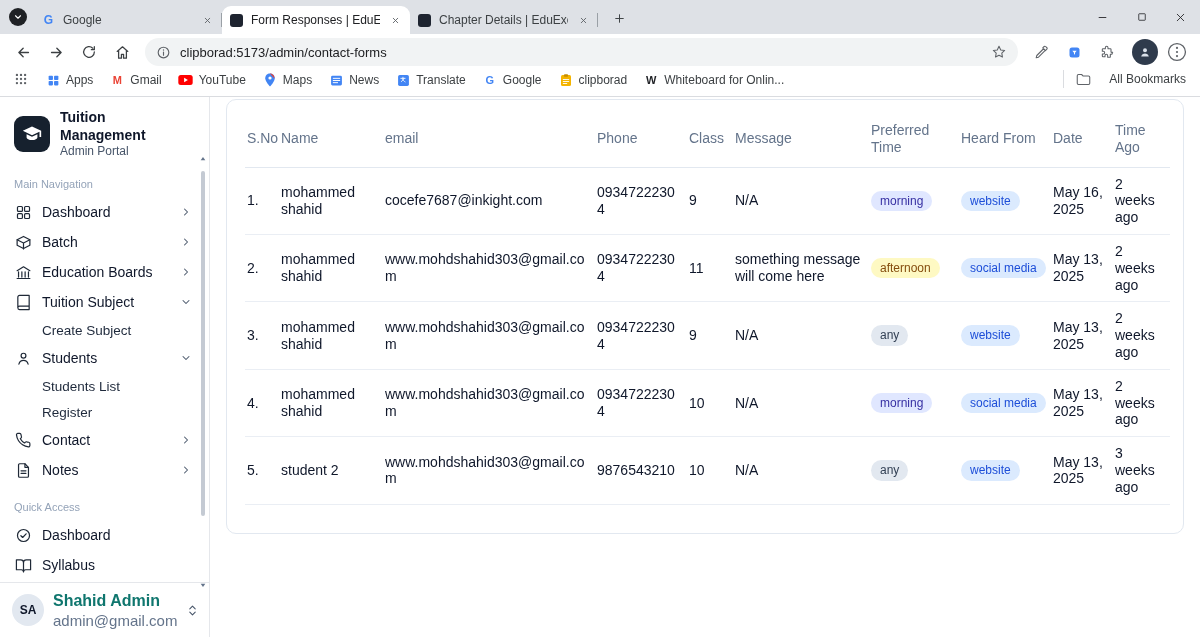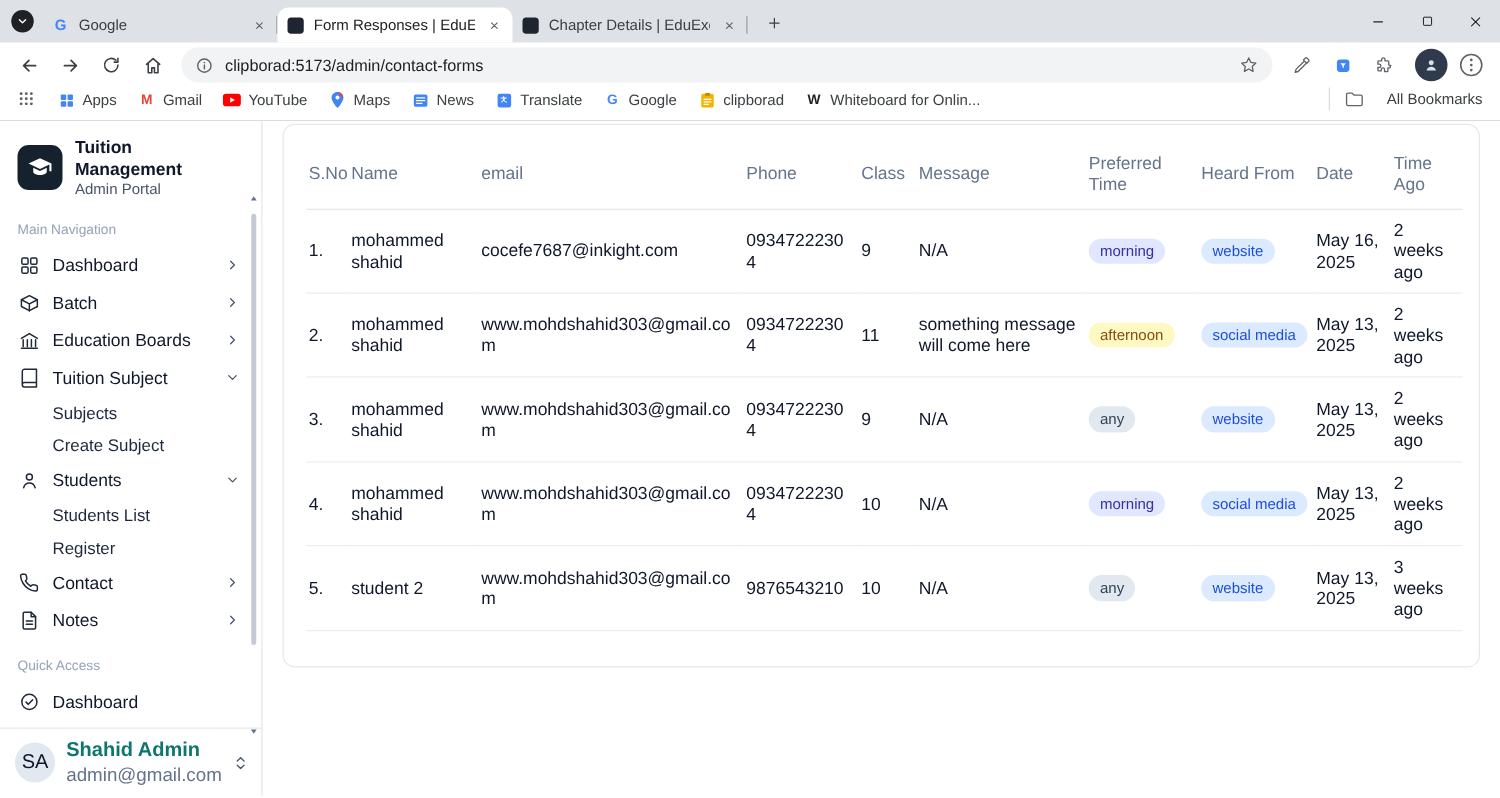--- a/index.html
+++ b/index.html
@@ -41,21 +41,21 @@
   .brand-title { font-size:14px; font-weight:700; color:#0f172a; line-height:1.25; }
   .brand-sub { font-size:12px; color:#475569; }
   .nav { flex:1; padding:2px 14px 0 12px; overflow:hidden; }
   .navlabel { font-size:11px; color:#94a3b8; margin:10px 2px 7px; }
   .navitem { display:flex; align-items:center; gap:10px; height:30px; font-size:14px; color:#0f172a; padding:0 3px; border-radius:6px; cursor:pointer; }
   .navitem .chev { margin-left:auto; display:flex; }
   .subitem { height:26px; display:flex; align-items:center; padding-left:30px; font-size:13.5px; color:#1e293b; cursor:pointer; }
   .nico { width:17px; height:17px; stroke:#1f2937; fill:none; stroke-width:1.7; stroke-linecap:round; stroke-linejoin:round; flex:0 0 auto; }
   .cico { stroke:#475569; fill:none; stroke-width:2.1; stroke-linecap:round; stroke-linejoin:round; }
   .userbar { border-top:1px solid #e5e7eb; display:flex; align-items:center; gap:9px; padding:8px 12px; }
-  .uavatar { width:32px; height:32px; border-radius:50%; background:#e2e8f0; color:#0f172a; font-size:16px; font-weight:400; display:flex; align-items:center; justify-content:center; flex:0 0 auto; }
+  .uavatar { width:32px; height:32px; border-radius:50%; background:#e2e8f0; color:#0f172a; font-size:12px; font-weight:700; display:flex; align-items:center; justify-content:center; flex:0 0 auto; }
   .uname { font-size:16px; font-weight:700; color:#0f766e; line-height:1.3; }
   .uemail { font-size:15px; color:#64748b; }
   .updown { margin-left:auto; cursor:pointer; }
 
   .sb-scroll { position:absolute; right:1px; top:58px; bottom:48px; width:10px; }
   .sb-arrow { position:absolute; left:1px; width:8px; height:8px; }
   .sb-thumb { position:absolute; left:3px; top:16px; height:345px; width:4px; background:#c4cad3; border-radius:2px; }
 
   .main { flex:1; min-width:0; display:flex; flex-direction:column; background:#fff; }
   .mheader { height:56px; display:flex; align-items:center; gap:17px; padding:0 23px; }
@@ -379,23 +379,20 @@
         <svg class="nico" viewBox="0 0 24 24">
             <path d="M4 19.5v-15A2.5 2.5 0 016.5 2H20v20H6.5a2.5 2.5 0 010-5H20"></path>
           </svg>
         <span>Tuition Subject</span>
         <span class="chev">
             <svg class="cico" width="12" height="12" viewBox="0 0 24 24">
               <path d="M6 9l6 6 6-6"></path>
             </svg>
           </span>
       </div>
-      <div class="subitem">
-          <span>Subjects</span>
-        </div>
       <div class="subitem">
           <span>Create Subject</span>
         </div>
 
       <div class="navitem">
         <svg class="nico" viewBox="0 0 24 24">
             <circle cx="12" cy="8" r="3.4"></circle>
             <path d="M5.5 20c1-3.6 3.4-5.3 6.5-5.3s5.5 1.7 6.5 5.3"></path>
           </svg>
         <span>Students</span>

